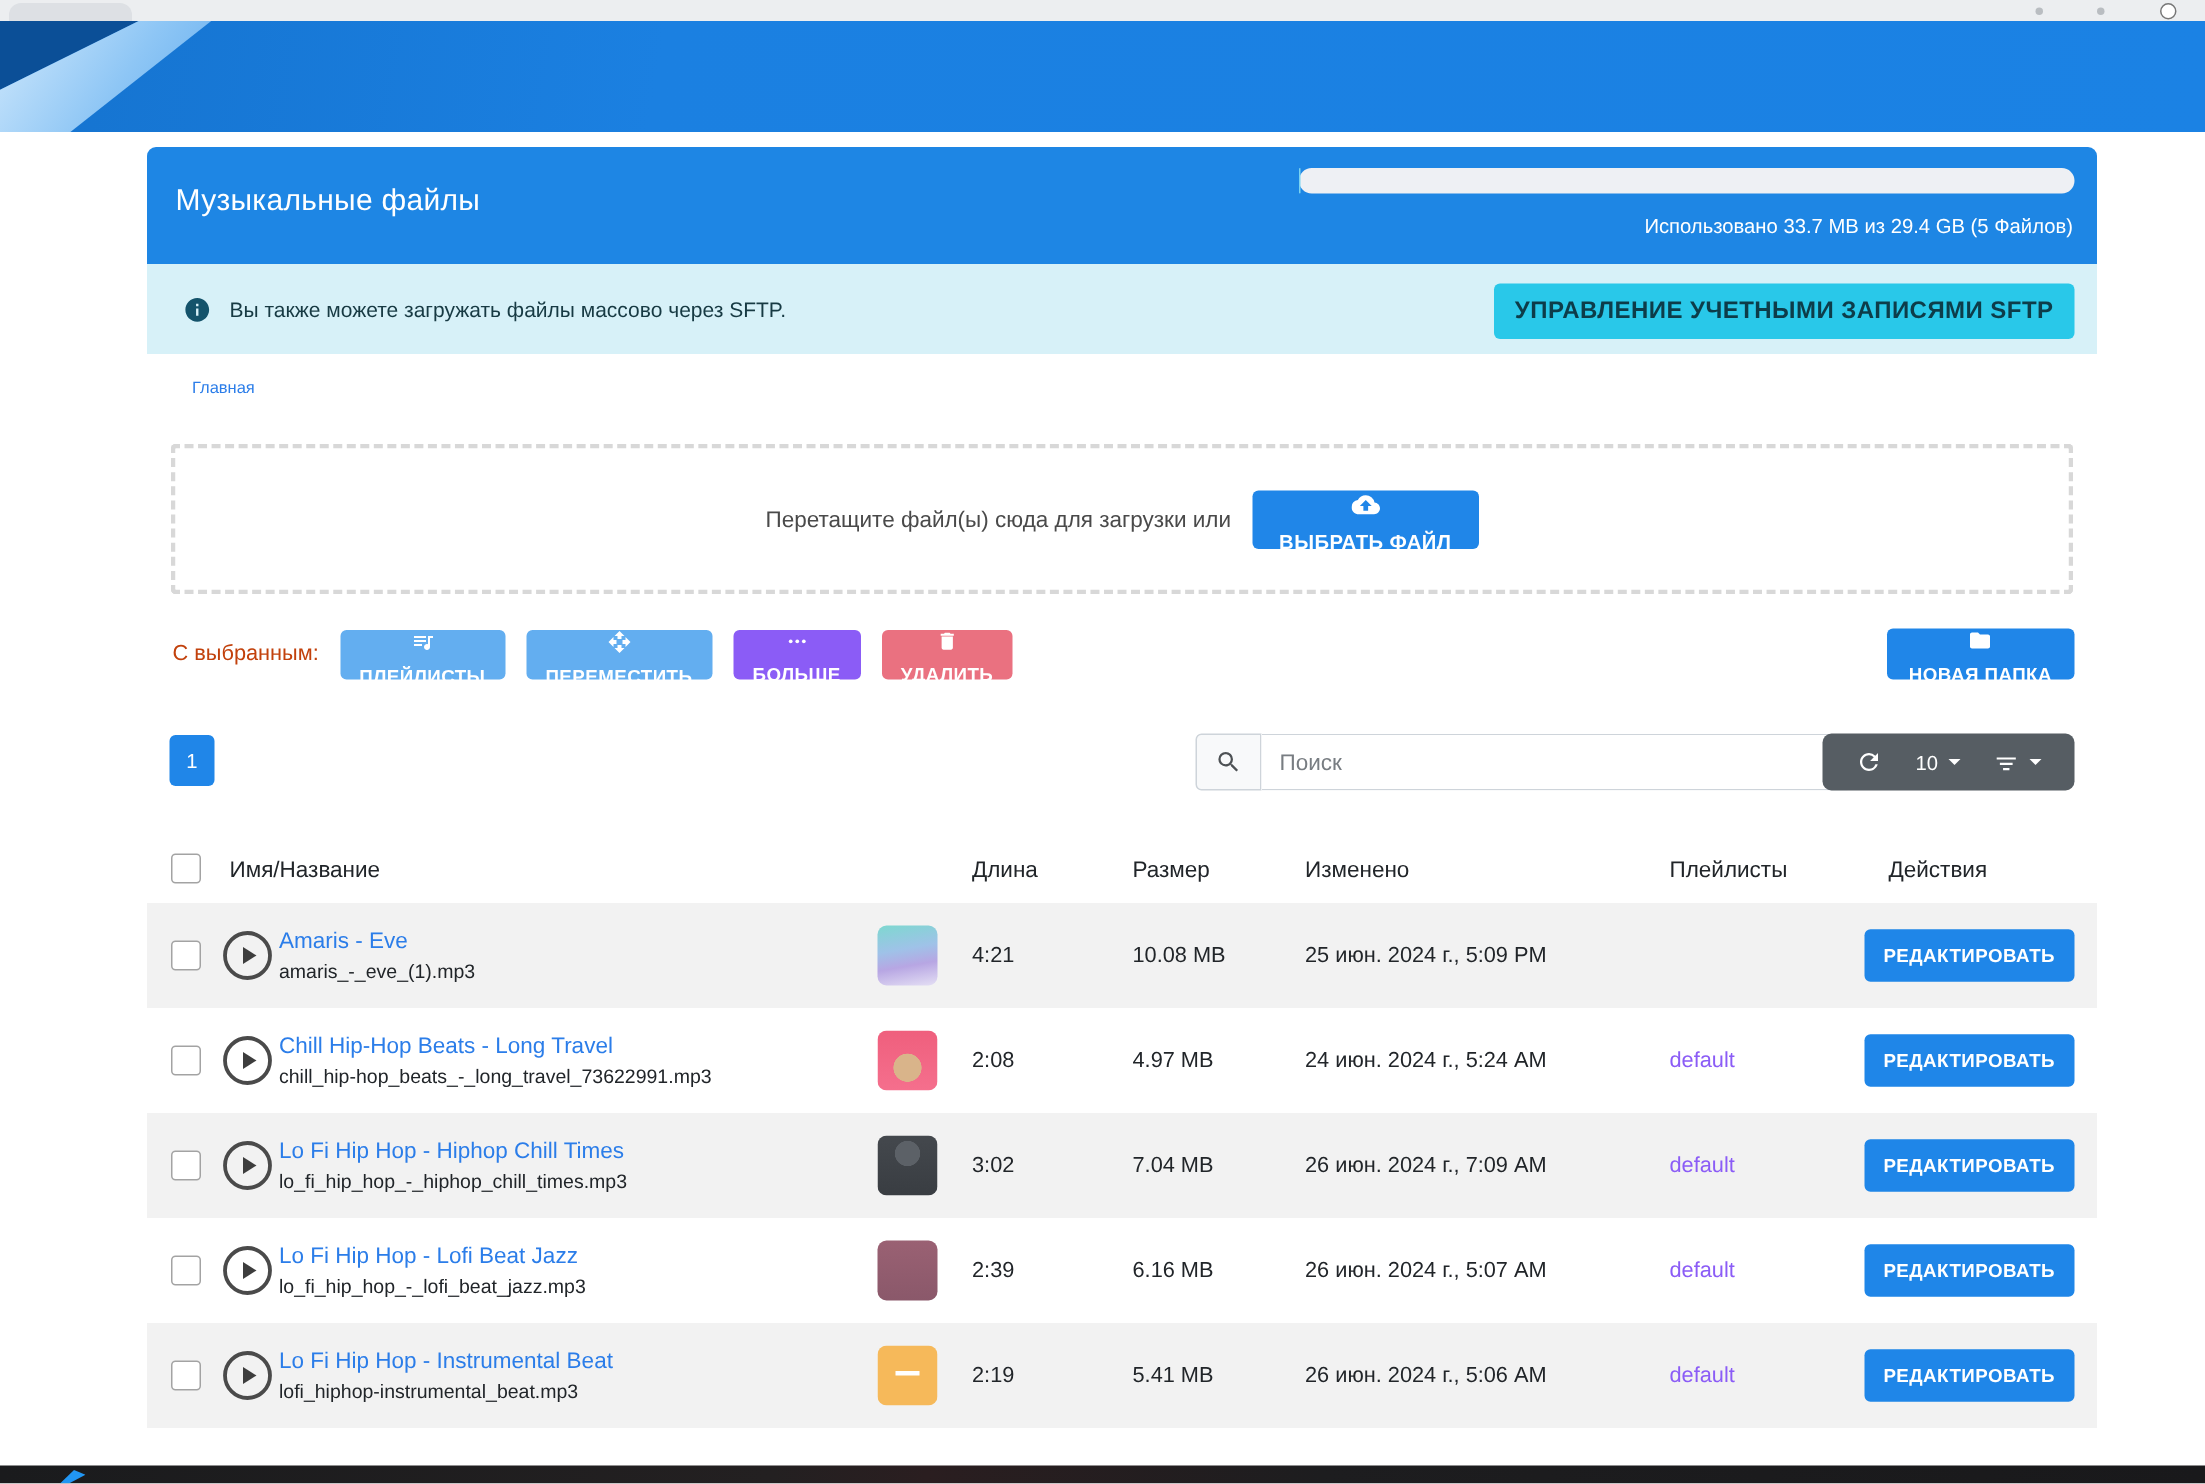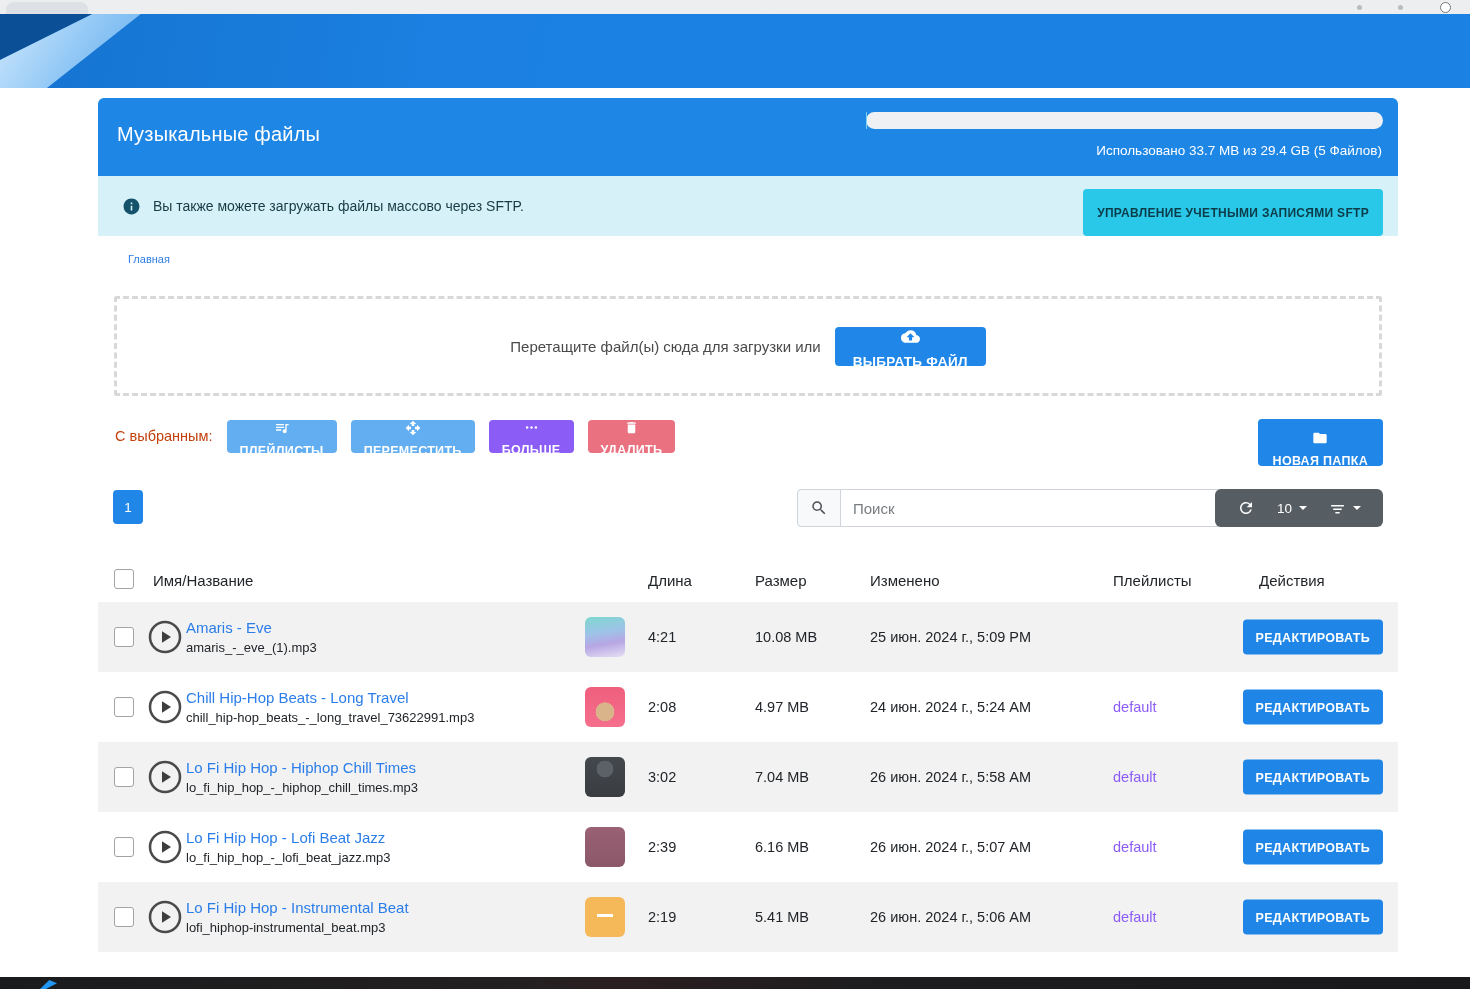--- a/index.html
+++ b/index.html
@@ -22,39 +22,39 @@
 
   .card-header { position:absolute; left:0; top:0; width:1300px; height:78px; background:#1e86e4; border-radius:6px 6px 0 0; }
   .page-title { position:absolute; left:19px; top:25px; color:#fff; font-size:20px; font-weight:500; letter-spacing:.2px; }
   .progress { position:absolute; right:15px; top:14px; width:517px; height:17px; background:#eef0f4; border-radius:9px; }
   .progress-fill { height:100%; width:1px; background:#7bd4f0; border-radius:9px; }
   .storage-text { position:absolute; right:16px; top:45px; color:#fff; font-size:13.5px; }
 
   .info-banner { position:absolute; left:0; top:78px; width:1300px; height:60px; background:#d7f1f8; display:flex; align-items:center; }
   .info-icon { display:inline-flex; margin-left:24px; margin-right:12px; flex:0 0 auto; }
   .info-text { color:#173a43; font-size:14px;text-align:center; }
-  .btn-sftp { position:absolute; right:15px; top:13px; height:47px; padding:0 14px; background:#29c8e9; color:#0d3c49; border:none; border-radius:4px; font-size:12px; font-weight:700; letter-spacing:.3px; font-family:inherit; cursor:pointer; }
+  .btn-sftp { position:absolute; right:15px; top:13px; height:37px; padding:0 14px; background:#29c8e9; color:#0d3c49; border:none; border-radius:4px; font-size:16px; font-weight:700; letter-spacing:.3px; font-family:inherit; cursor:pointer; }
 
   .breadcrumb { position:absolute; left:30px; top:155px; color:#2b7de9; font-size:11px; text-decoration:none; cursor:pointer; }
 
   .dropzone { position:absolute; left:16px; top:198px; width:1268px; height:100px; border:3px dashed #d8d8d8; border-radius:3px; display:flex; align-items:center; justify-content:center; gap:14px; cursor:pointer; }
   .dropzone-text { color:#4a4a4a; font-size:15px; }
   .btn { display:inline-flex; align-items:center; gap:8px; border:none; border-radius:4px; font-family:inherit; font-weight:700; letter-spacing:.3px; color:#fff; cursor:pointer;flex-direction:column; }
   .btn-choose { background:#2086e8; height:39px; padding:0 18px; font-size:13.5px; }
 
   .actions-row { position:absolute; left:17px; top:320px; width:1268px; height:36px; display:flex; align-items:center; }
   .sel-label { color:#c2410c; font-size:14.5px; margin-right:14px; }
   .act-btn { height:33px; padding:0 13px; font-size:12.5px; margin-right:14px; }
   .btn-light-blue { background:#63aef0; }
   .btn-gray { background:#8b5cf6; }
   .btn-red { background:#ea7180; }
   .btn-primary { background:#2086e8; }
   .caret { width:0; height:0; border-left:4px solid transparent; border-right:4px solid transparent; border-top:4.5px solid #fff; display:inline-block; }
   .split { border-left:1px solid rgba(255,255,255,.4); padding-left:10px; margin-left:3px; height:18px; display:inline-flex; align-items:center; }
-  .btn-newfolder { position:absolute; right:0; top:1px; height:47px; padding:11px 15px; font-size:12.5px; }
+  .btn-newfolder { position:absolute; right:0; top:1px; height:34px; padding:0 15px; font-size:12.5px; }
 
   .toolbar-row { position:absolute; left:0; top:391px; width:1300px; height:38px; }
   .page-btn { position:absolute; left:15px; top:1px; width:30px; height:34px; background:#2086e8; color:#fff; border:none; border-radius:4px; font-size:13.5px; font-family:inherit; cursor:pointer; }
   .search-group { position:absolute; left:664px; top:0; display:flex; height:38px;padding-left:35px; }
   .search-iconbox { width:44px; height:38px; background:#f8f9fa; border:1px solid #ced4da; border-radius:4px 0 0 4px; display:flex; align-items:center; justify-content:center; }
   .search-input { width:394px; height:38px; border:1px solid #ced4da; border-left:none; border-radius:0 4px 4px 0; font-size:15px; font-family:inherit; padding:0 12px; color:#333; outline:none; }
   .search-input::placeholder { color:#787d82; }
   .dark-toolbar { position:absolute; left:1117px; top:0; width:168px; height:38px; background:#565d63; border-radius:6px; display:flex; align-items:center; justify-content:space-evenly; }
   .tool-btn { background:none; border:none; color:#fff; display:inline-flex; align-items:center; gap:7px; font-size:13.5px; font-family:inherit; cursor:pointer; }
 
@@ -283,21 +283,21 @@
             <path d="M10 8.2 16 12l-6 3.8z" fill="#3d3d3d"></path>
           </svg>
       </button>
       <div class="tblock">
         <a class="ttitle">Lo Fi Hip Hop - Hiphop Chill Times</a>
         <div class="tfile">lo_fi_hip_hop_-_hiphop_chill_times.mp3</div>
       </div>
       <div class="thumb" style="background: radial-gradient(circle at 50% 30%, rgb(92, 97, 103) 0px, rgb(92, 97, 103) 24%, rgba(0, 0, 0, 0) 25%), linear-gradient(rgb(68, 72, 77), rgb(57, 61, 66));"></div>
       <div class="cell c-dur">3:02</div>
       <div class="cell c-size">7.04 MB</div>
-      <div class="cell c-mod">26 июн. 2024 г., 5:58 AM</div>
+      <div class="cell c-mod">26 июн. 2024 г., 7:09 AM</div>
       <a class="cell c-pl">default</a>
       <button class="edit-btn">РЕДАКТИРОВАТЬ</button>
     </div>
 
     <div class="trow" style="top:714px">
       <div class="cbx"></div>
       <button class="play-btn">
         <svg width="36" height="36" viewBox="0 0 24 24">
             <circle cx="12" cy="12" r="10" fill="none" stroke="#4a4a4a" stroke-width="1.7"></circle>
             <path d="M10 8.2 16 12l-6 3.8z" fill="#3d3d3d"></path>

